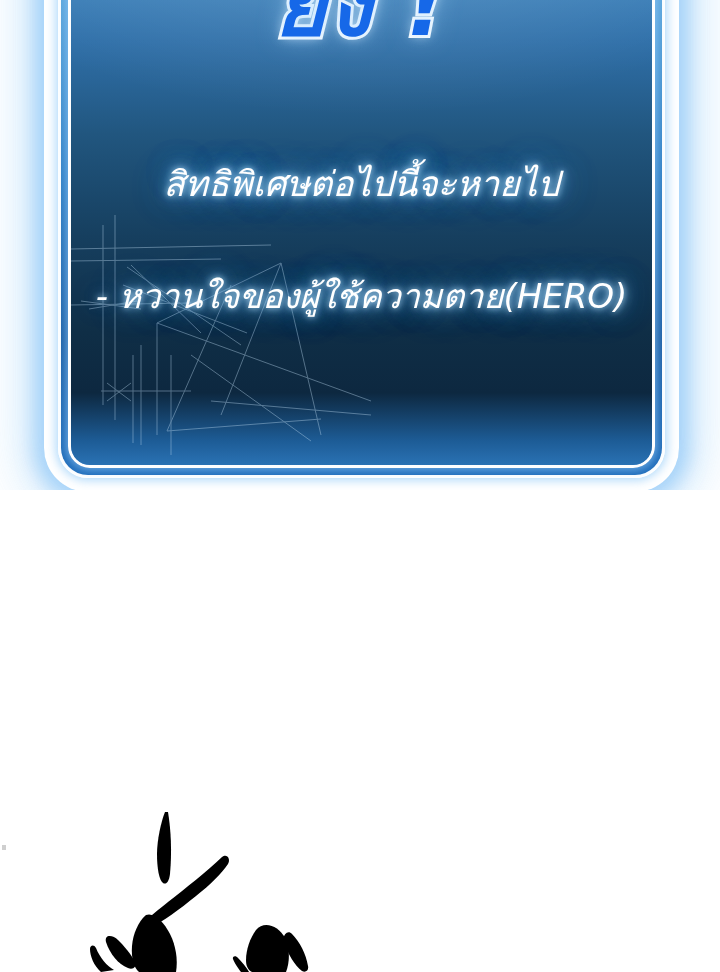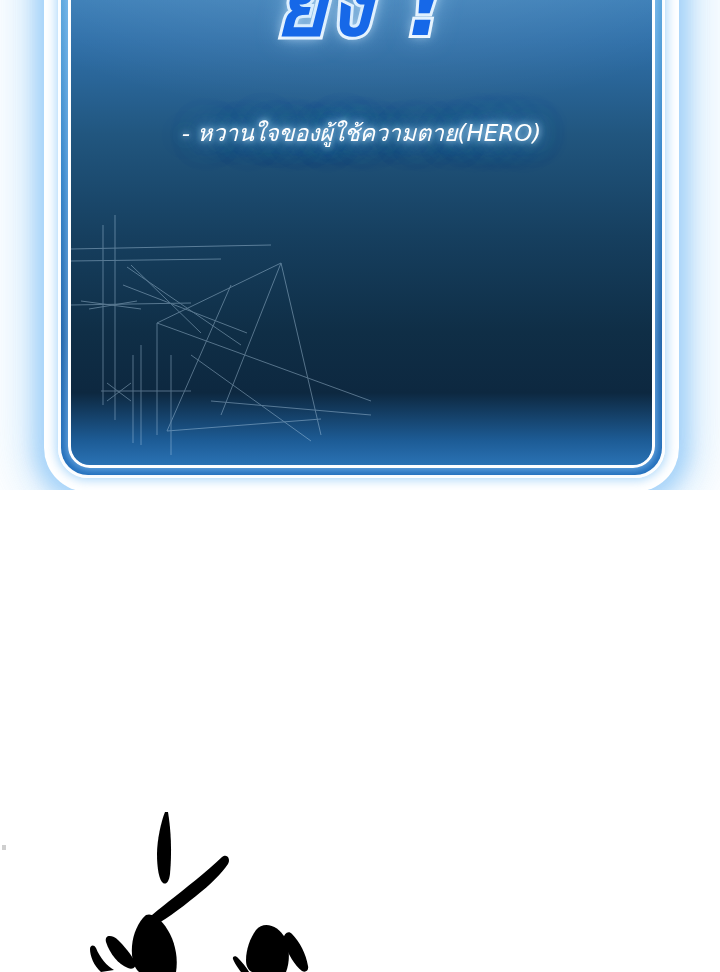--- a/index.html
+++ b/index.html
@@ -150,21 +150,21 @@
     white-space: nowrap;
     text-shadow:
       0 0 6px rgba(190,230,255,0.95),
       0 0 14px rgba(120,195,250,0.9),
       0 0 28px rgba(90,175,245,0.7),
       0 0 44px rgba(70,160,240,0.45);
   }
 
   .itemline {
     margin-top: 68px;
-    font-size: 23px;
+    font-size: 34px;
     font-weight: 400;
     color: #ffffff;
     line-height: 1.25;
     white-space: nowrap;
     text-shadow:
       0 0 6px rgba(190,230,255,0.95),
       0 0 14px rgba(120,195,250,0.9),
       0 0 28px rgba(90,175,245,0.7),
       0 0 44px rgba(70,160,240,0.45);
   }
@@ -236,20 +236,21 @@
             <line x1="36" y1="178" x2="60" y2="196"></line>
             <line x1="36" y1="196" x2="60" y2="178"></line>
             <line x1="100" y1="150" x2="100" y2="250"></line>
             <line x1="140" y1="196" x2="300" y2="210"></line>
             <line x1="96" y1="226" x2="250" y2="214"></line>
           </g>
         </svg>
 
         <div id="panel-text">
           <div class="headline">ยัง !</div>
+          <div class="subline">สิทธิพิเศษต่อไปนี้จะหายไป</div>
           <div class="itemline">- หวานใจของผู้ใช้ความตาย(HERO)</div>
         </div>
 
       </div>
     </div>
   </div>
 
   <div id="white-gutter"></div>
 
   <svg id="bottom-art" viewBox="0 0 420 190" preserveAspectRatio="none">

